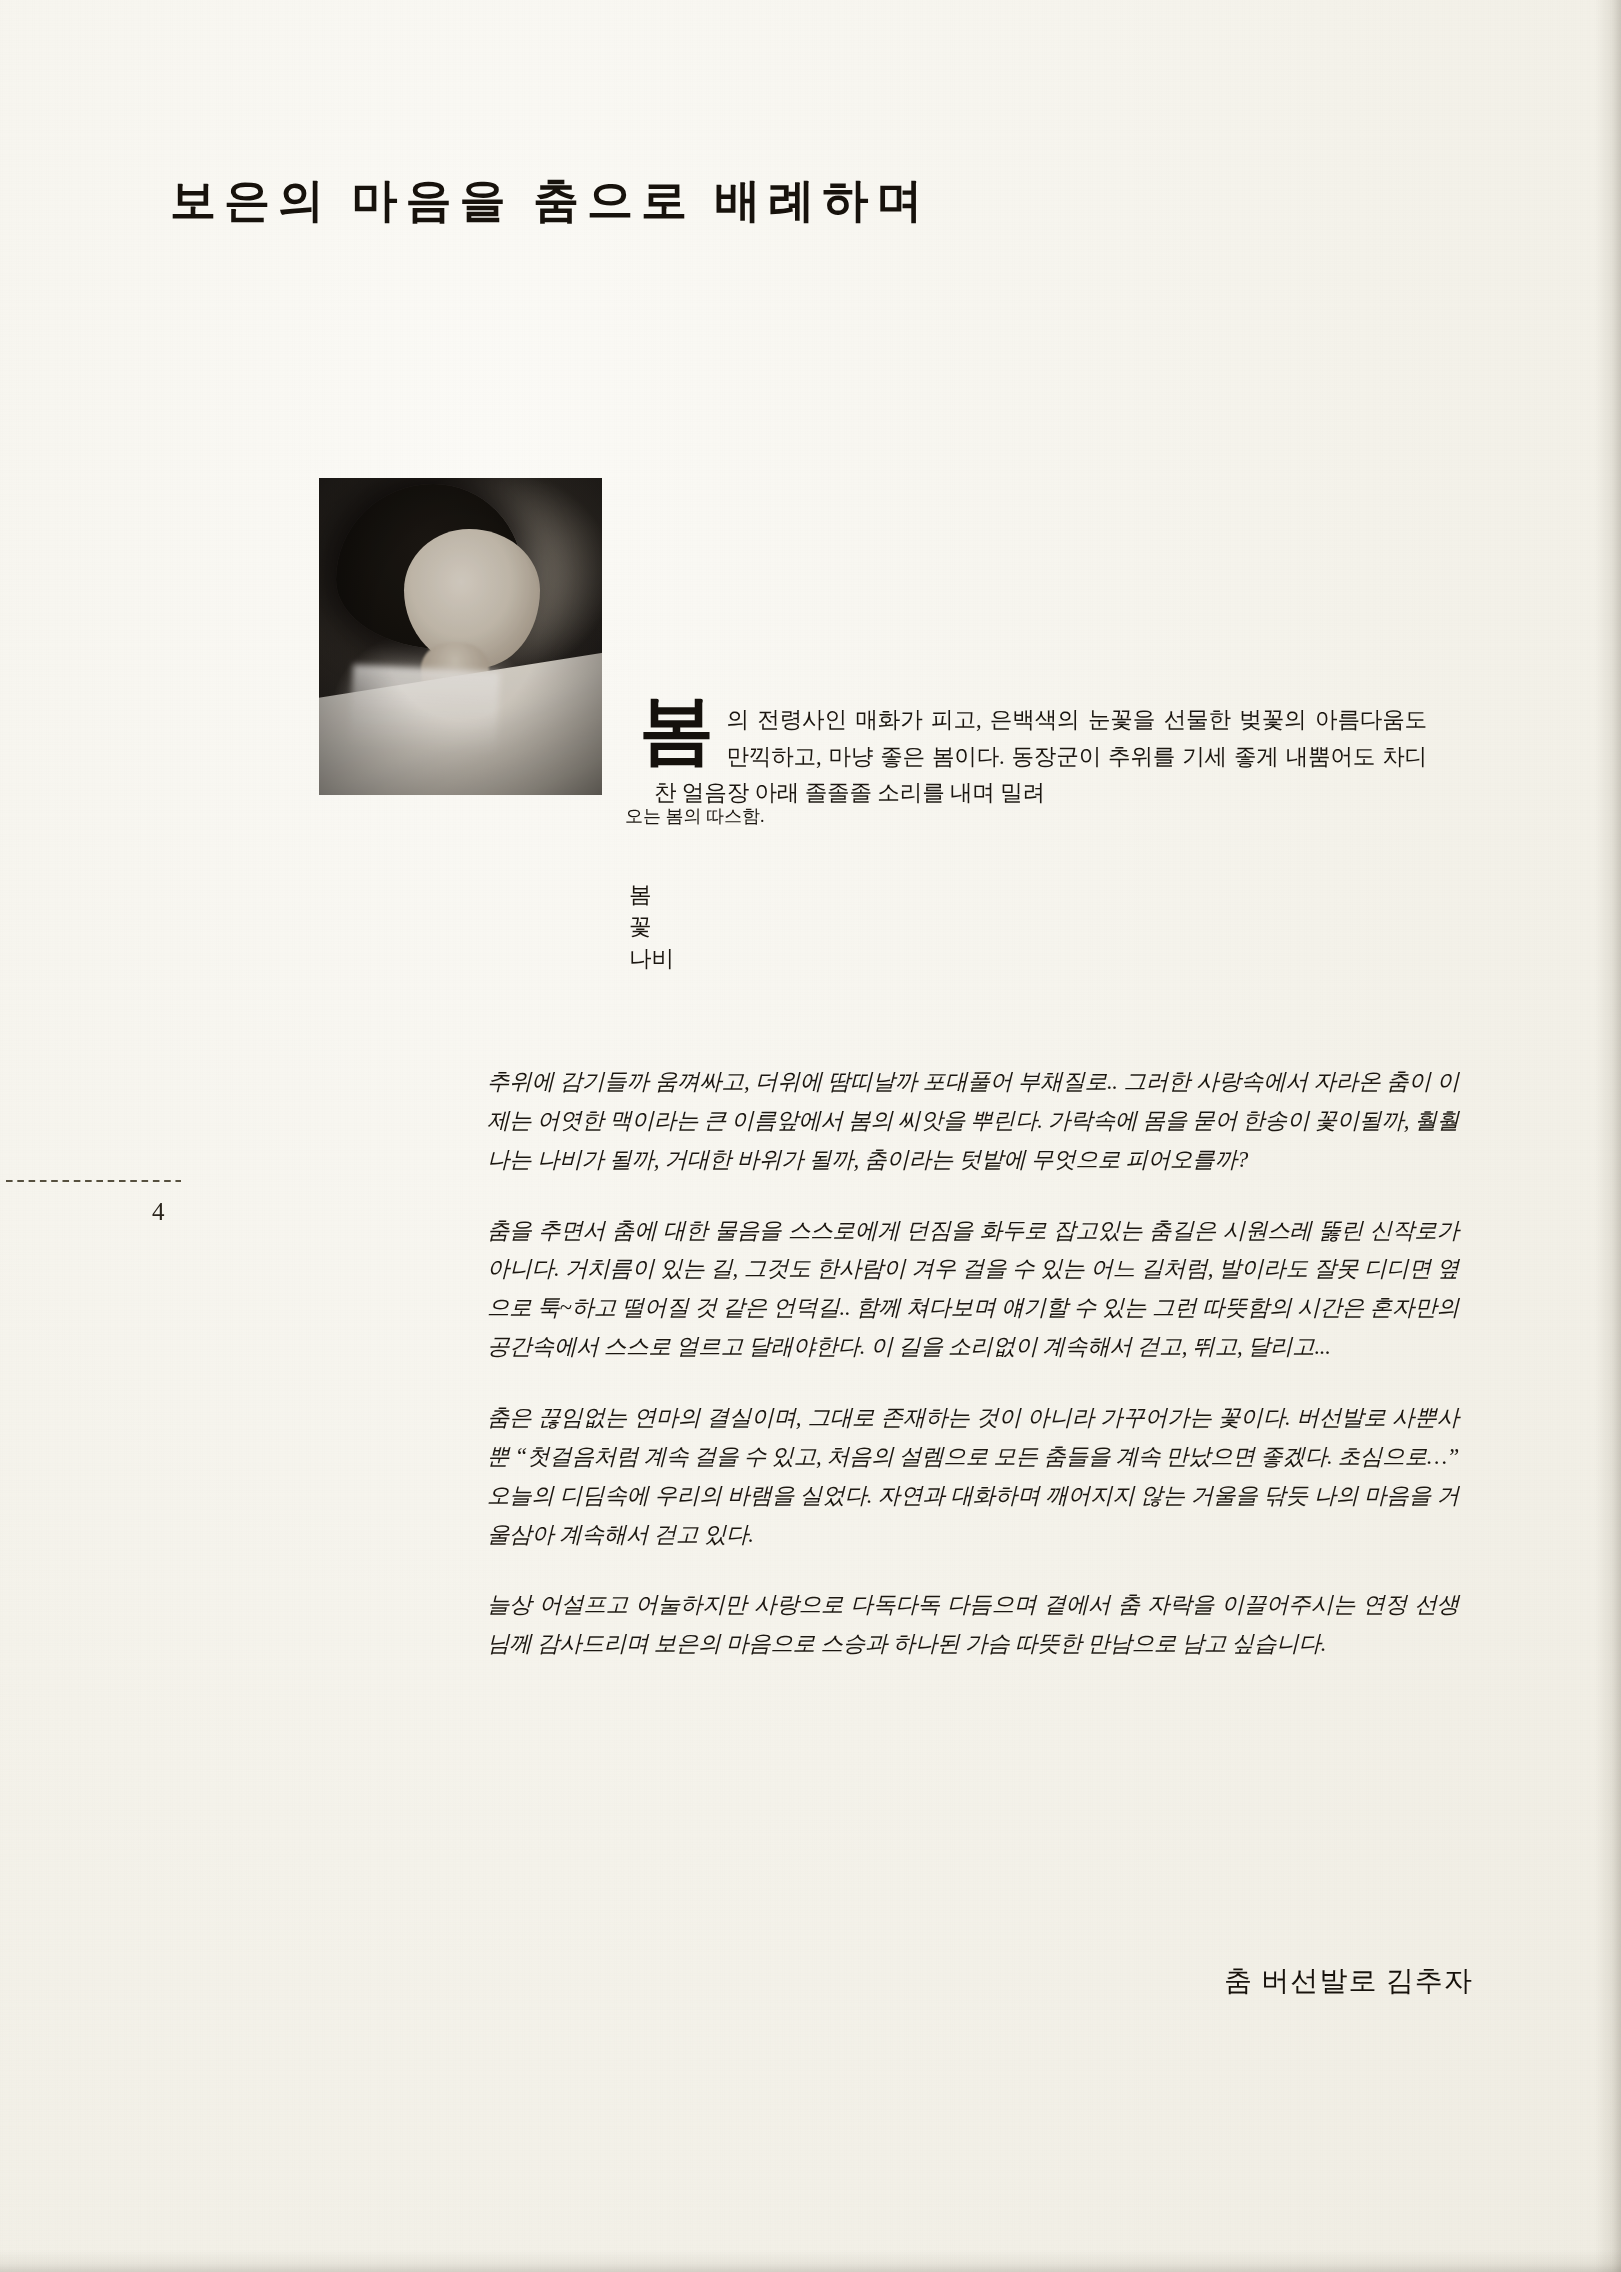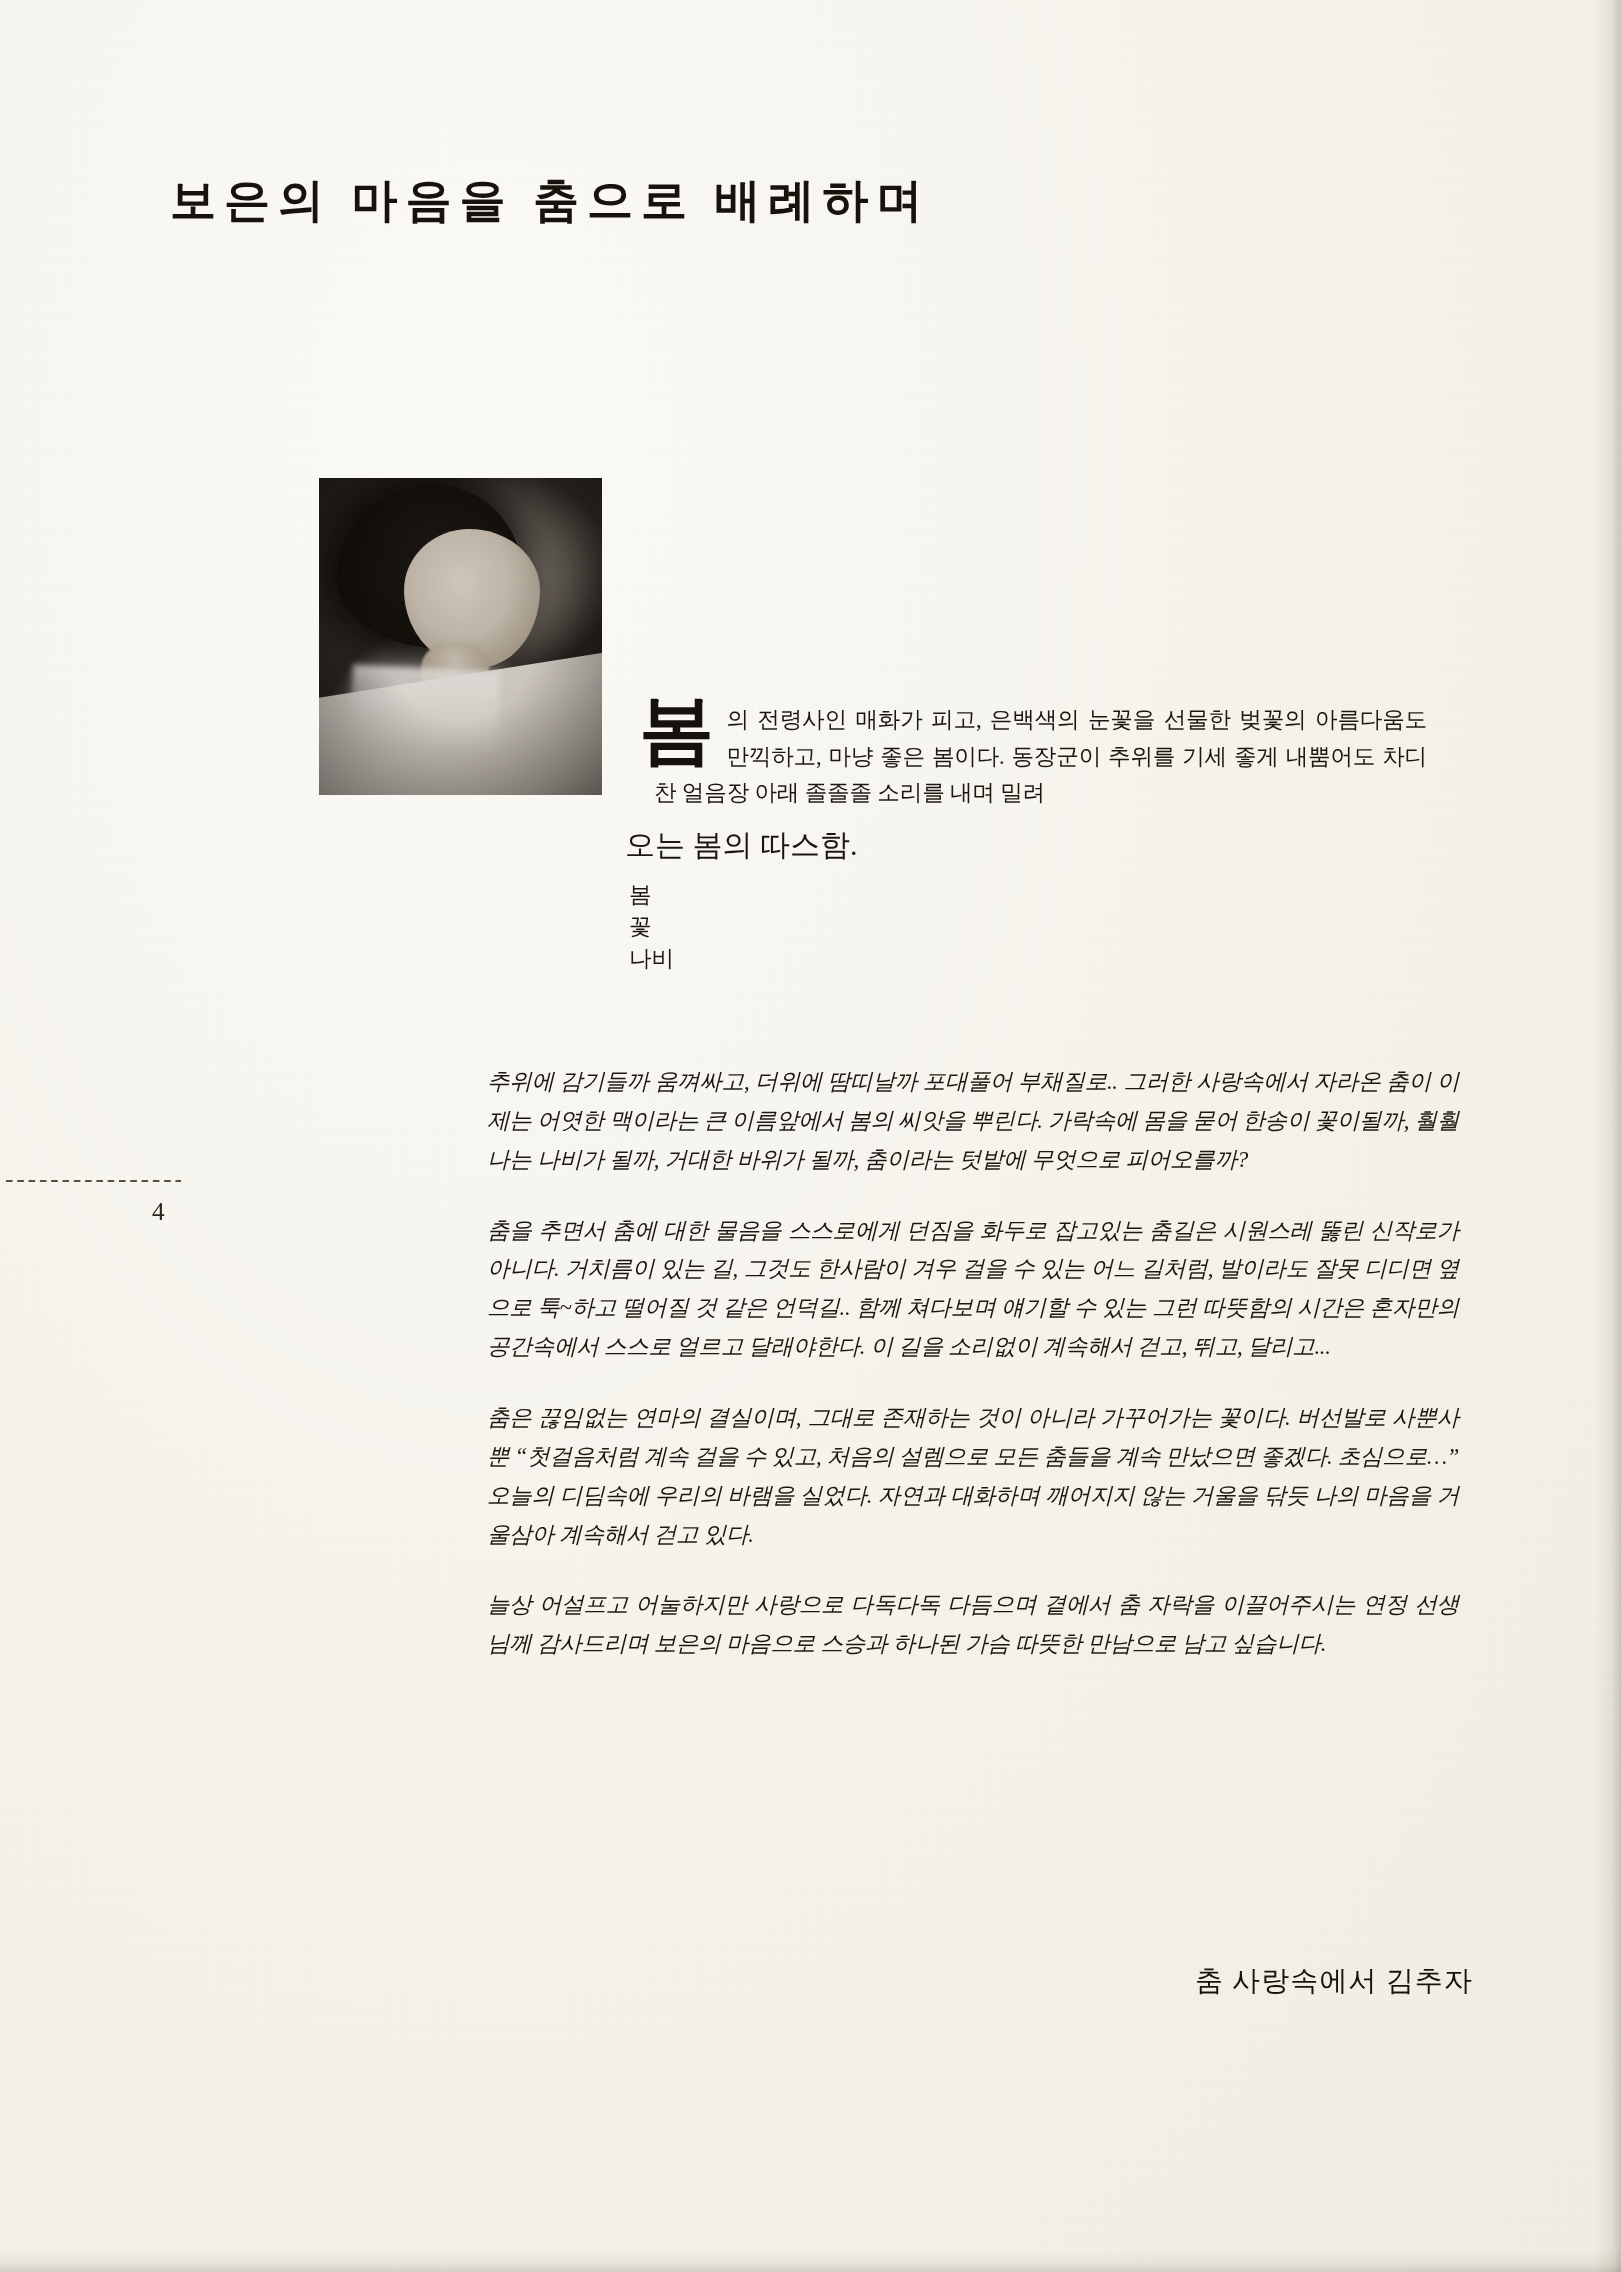--- a/index.html
+++ b/index.html
@@ -170,23 +170,23 @@
     line-height: 1.62;
     letter-spacing: -0.2px;
     color: #1b1610;
     text-align: justify;
   }
 
   
   .lead-tail {
     position: absolute;
     left: 625px;
-    top: 821px;
+    top: 802px;
     width: 837px;
-    font-size: 30px;
+    font-size: 18px;
     line-height: 1.62;
     color: #1b1610;
   }
 
   
   .stack {
     position: absolute;
     left: 629px;
     top: 879px;
     font-size: 22.6px;
@@ -275,21 +275,21 @@
     <div>나비</div>
   </div>
 
   <div class="body">
     <p>추위에 감기들까 움껴싸고, 더위에 땀띠날까 포대풀어 부채질로.. 그러한 사랑속에서 자라온 춤이 이제는 어엿한 맥이라는 큰 이름앞에서 봄의 씨앗을 뿌린다. 가락속에 몸을 묻어 한송이 꽃이될까, 훨훨나는 나비가 될까, 거대한 바위가 될까, 춤이라는 텃밭에 무엇으로 피어오를까?</p>
     <p>춤을 추면서 춤에 대한 물음을 스스로에게 던짐을 화두로 잡고있는 춤길은 시원스레 뚫린 신작로가 아니다. 거치름이 있는 길, 그것도 한사람이 겨우 걸을 수 있는 어느 길처럼, 발이라도 잘못 디디면 옆으로 툭~하고 떨어질 것 같은 언덕길.. 함께 쳐다보며 얘기할 수 있는 그런 따뜻함의 시간은 혼자만의 공간속에서 스스로 얼르고 달래야한다. 이 길을 소리없이 계속해서 걷고, 뛰고, 달리고...</p>
     <p>춤은 끊임없는 연마의 결실이며, 그대로 존재하는 것이 아니라 가꾸어가는 꽃이다. 버선발로 사뿐사뿐 “첫걸음처럼 계속 걸을 수 있고, 처음의 설렘으로 모든 춤들을 계속 만났으면 좋겠다. 초심으로…” 오늘의 디딤속에 우리의 바램을 실었다. 자연과 대화하며 깨어지지 않는 거울을 닦듯 나의 마음을 거울삼아 계속해서 걷고 있다.</p>
     <p>늘상 어설프고 어눌하지만 사랑으로 다독다독 다듬으며 곁에서 춤 자락을 이끌어주시는 연정 선생님께 감사드리며 보은의 마음으로 스승과 하나된 가슴 따뜻한 만남으로 남고 싶습니다.</p>
   </div>
 
-  <div class="signature">춤 사랑속에서 김추자</div>
+  <div class="signature">춤 버선발로 김추자</div>
 
   <div class="folio-rule"></div>
   <div class="folio">4</div>
 
   <div class="edge-shadow"></div>
   <div class="edge-shadow-bottom"></div>
 </div>
 
 
 </body></html>

